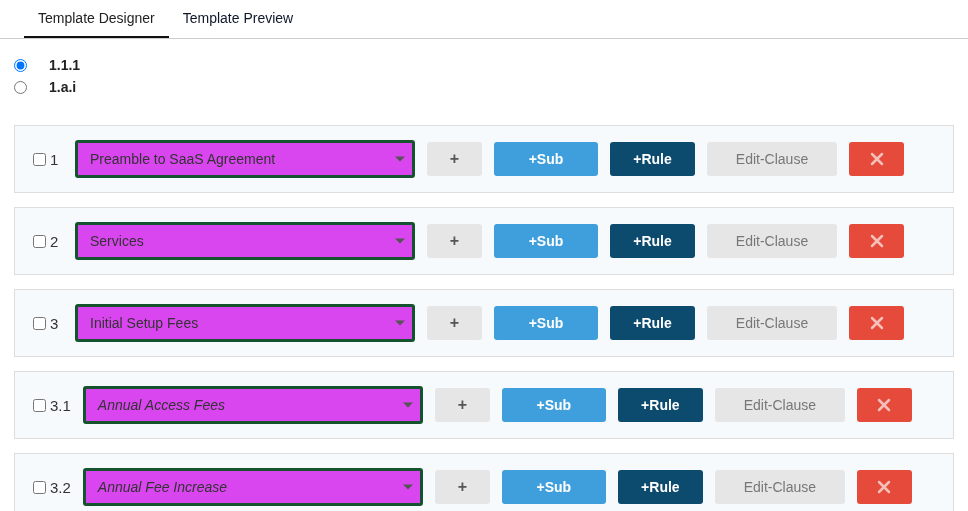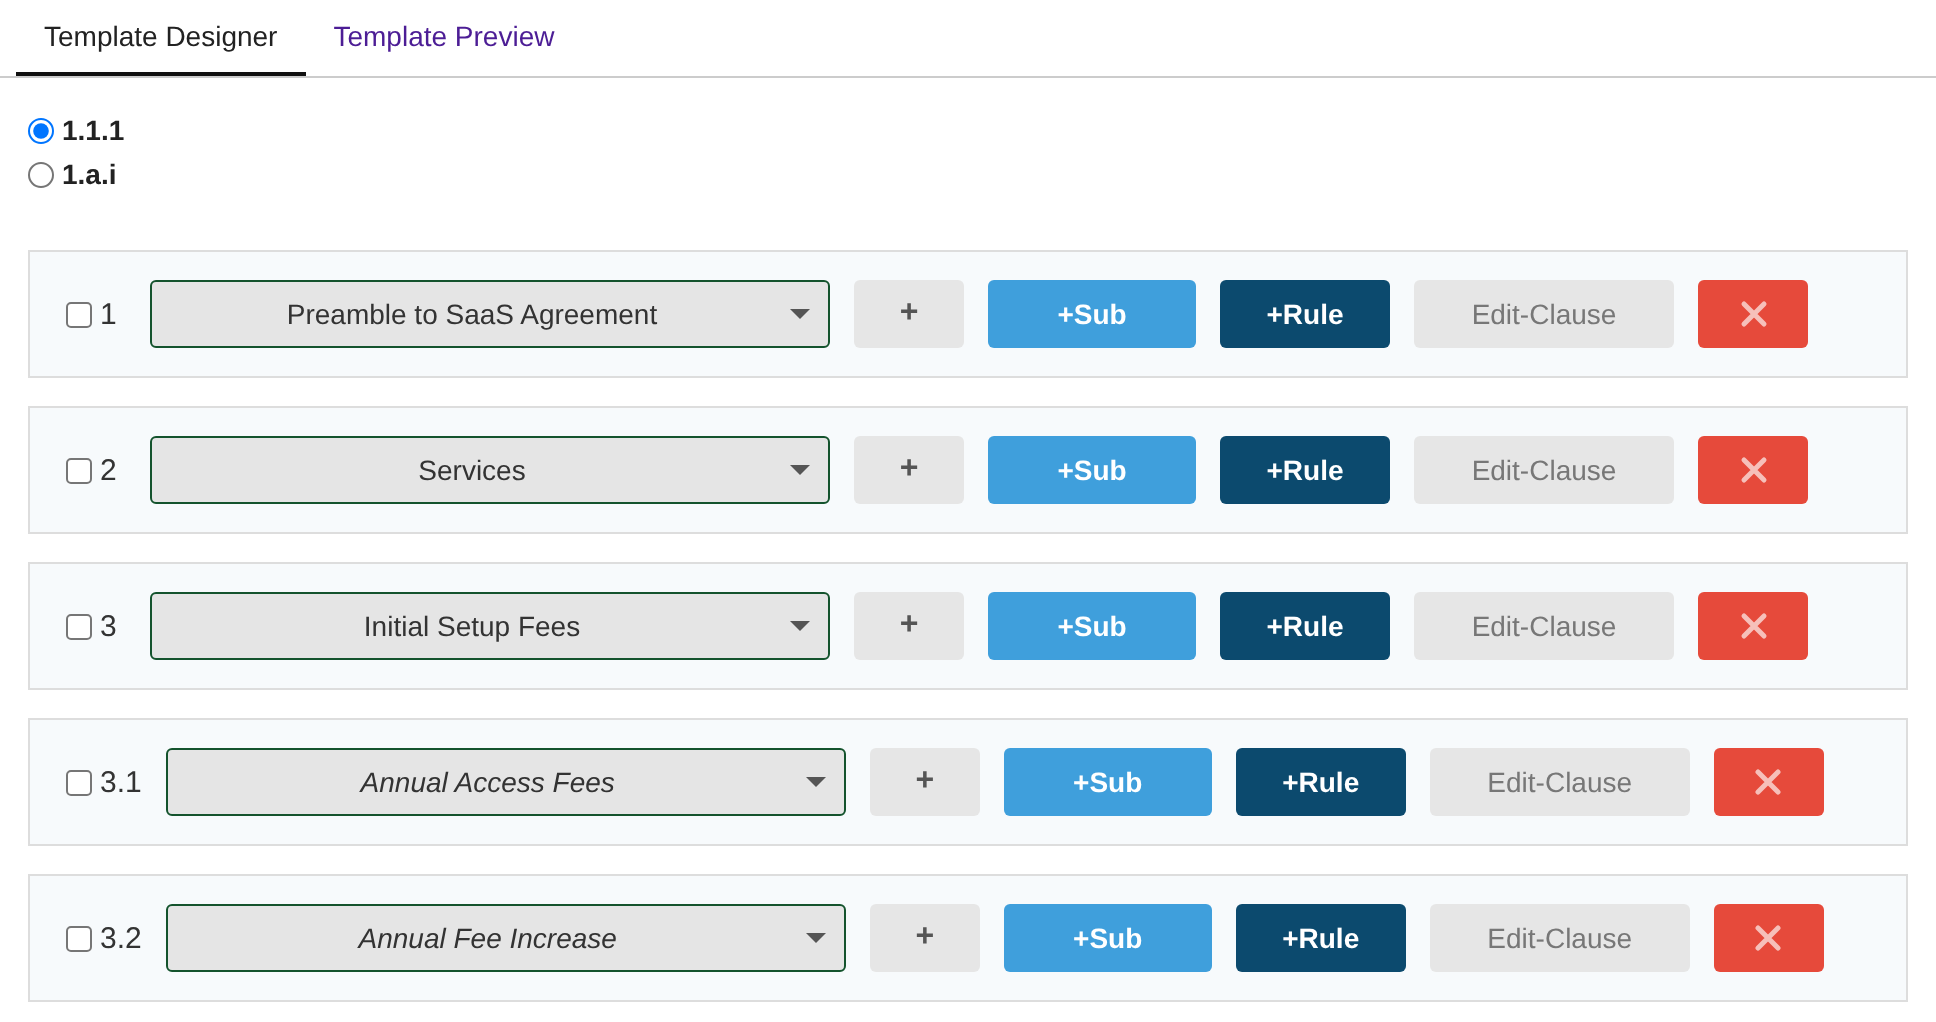--- a/index.html
+++ b/index.html
@@ -7,42 +7,42 @@
     margin: 0;
     font-family: -apple-system, BlinkMacSystemFont, "Segoe UI", Arial, sans-serif;
     font-size: 14px;
     color: #333;
     background: #fff;
     width: 968px;
   }
   .tabs {
     display: flex;
     border-bottom: 1px solid #ccc;
-    padding: 0 8px;
+    padding: 0 24px;
   }
   .tab {
     padding: 10px 14px;
-    color: #4c1d95;
+    color: #0f172a;
     cursor: pointer;
   }
   .tab.active {
     color: #222;
     border-bottom: 2px solid #111;
   }
   .format-row {
     display: flex;
     align-items: flex-start;
     padding: 18px 14px 10px 14px;
   }
   .format-label {
     width: 390px;
     color: #444;
   }
   .radios { display: flex; flex-direction: column; gap: 6px; }
-  .radio-opt { display: flex; align-items: center; gap: 4px; font-weight: 600; color:#222; }
+  .radio-opt { display: flex; align-items: center; gap: 22px; font-weight: 600; color:#222; }
   .radio-opt input { margin:0; }
 
   .clauses { padding: 6px 14px 20px 14px; }
   .clause {
     border: 1px solid #ddd;
     background: #f7fafc;
     padding: 14px 18px;
     margin: 14px 0;
     display: flex;
     align-items: center;
@@ -50,28 +50,28 @@
   }
   .sub-clauses { }
   .num-check { display:flex; align-items:center; gap:4px; min-width:30px; }
   .num-check input[type=checkbox]{ margin:0; width:13px; height:13px; }
   .num-label { color:#333; font-size:15px; }
 
   .sel-wrap { position:relative; flex: 0 0 340px; }
   .sel-wrap.wide { flex: 0 0 340px; font-style: italic; }
   .sel {
     width: 100%;
-    border: 1px solid #14532d;
+    border: 3px solid #14532d;
     border-radius: 3px;
-    background: #e5e5e5;
+    background: #d946ef;
     padding: 8px 30px 8px 12px;
     color:#333;
     font-size:14px;
     cursor:pointer;
-    display:flex; align-items:center;justify-content:center;
+    display:flex; align-items:center;
   }
   .caret {
     position:absolute; right:10px; top:50%; transform:translateY(-50%);
     width:0;height:0;border-left:5px solid transparent;border-right:5px solid transparent;border-top:5px solid #555;
   }
 
   .btn {
     border:none; border-radius:3px; padding:8px 0; height:34px;
     font-size:14px; cursor:pointer; display:inline-flex; align-items:center; justify-content:center;
     color:#fff;

